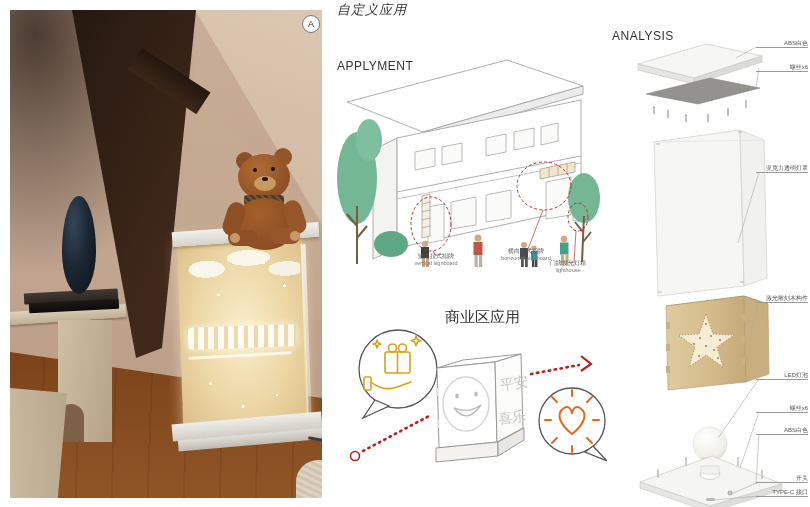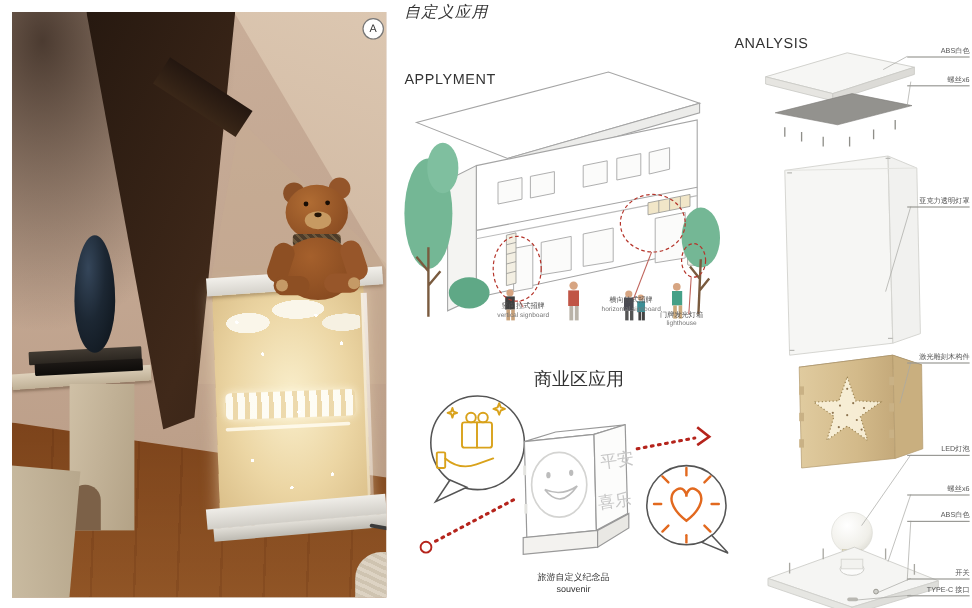--- a/index.html
+++ b/index.html
@@ -291,24 +291,20 @@
       </g>
     </g>
 
     <g stroke="#b5241c" fill="none">
       <circle cx="20" cy="128" r="4.5" stroke-width="1.6"></circle>
       <line x1="28" y1="123" x2="94" y2="88" stroke-width="2.6" stroke-dasharray="1.5,4.5" stroke-linecap="round"></line>
       <line x1="196" y1="46" x2="244" y2="37" stroke-width="2.6" stroke-dasharray="1.5,4.5" stroke-linecap="round"></line>
       <polyline points="246,28 256,36 246,43" stroke-width="2.2"></polyline>
     </g>
   </svg>
-  <div class="cap" style="left:408px;top:476px;width:140px;font-size:7.5px;line-height:10px;">
-    <div>旅游自定义纪念品</div>
-    <div>souvenir</div>
-  </div>
 
   <div class="abs en-title" style="left:612px;top:29px;">ANALYSIS</div>
 
   <svg class="abs" style="left:610px;top:38px;" width="200" height="469" viewBox="0 0 200 469">
     <defs>
       <linearGradient id="wood" x1="0" y1="0" x2="1" y2="0">
         <stop offset="0" stop-color="#e0cb9f"></stop>
           <stop offset="0.6" stop-color="#d3ba8a"></stop>
           <stop offset="1" stop-color="#c4a97a"></stop>
       </linearGradient>

